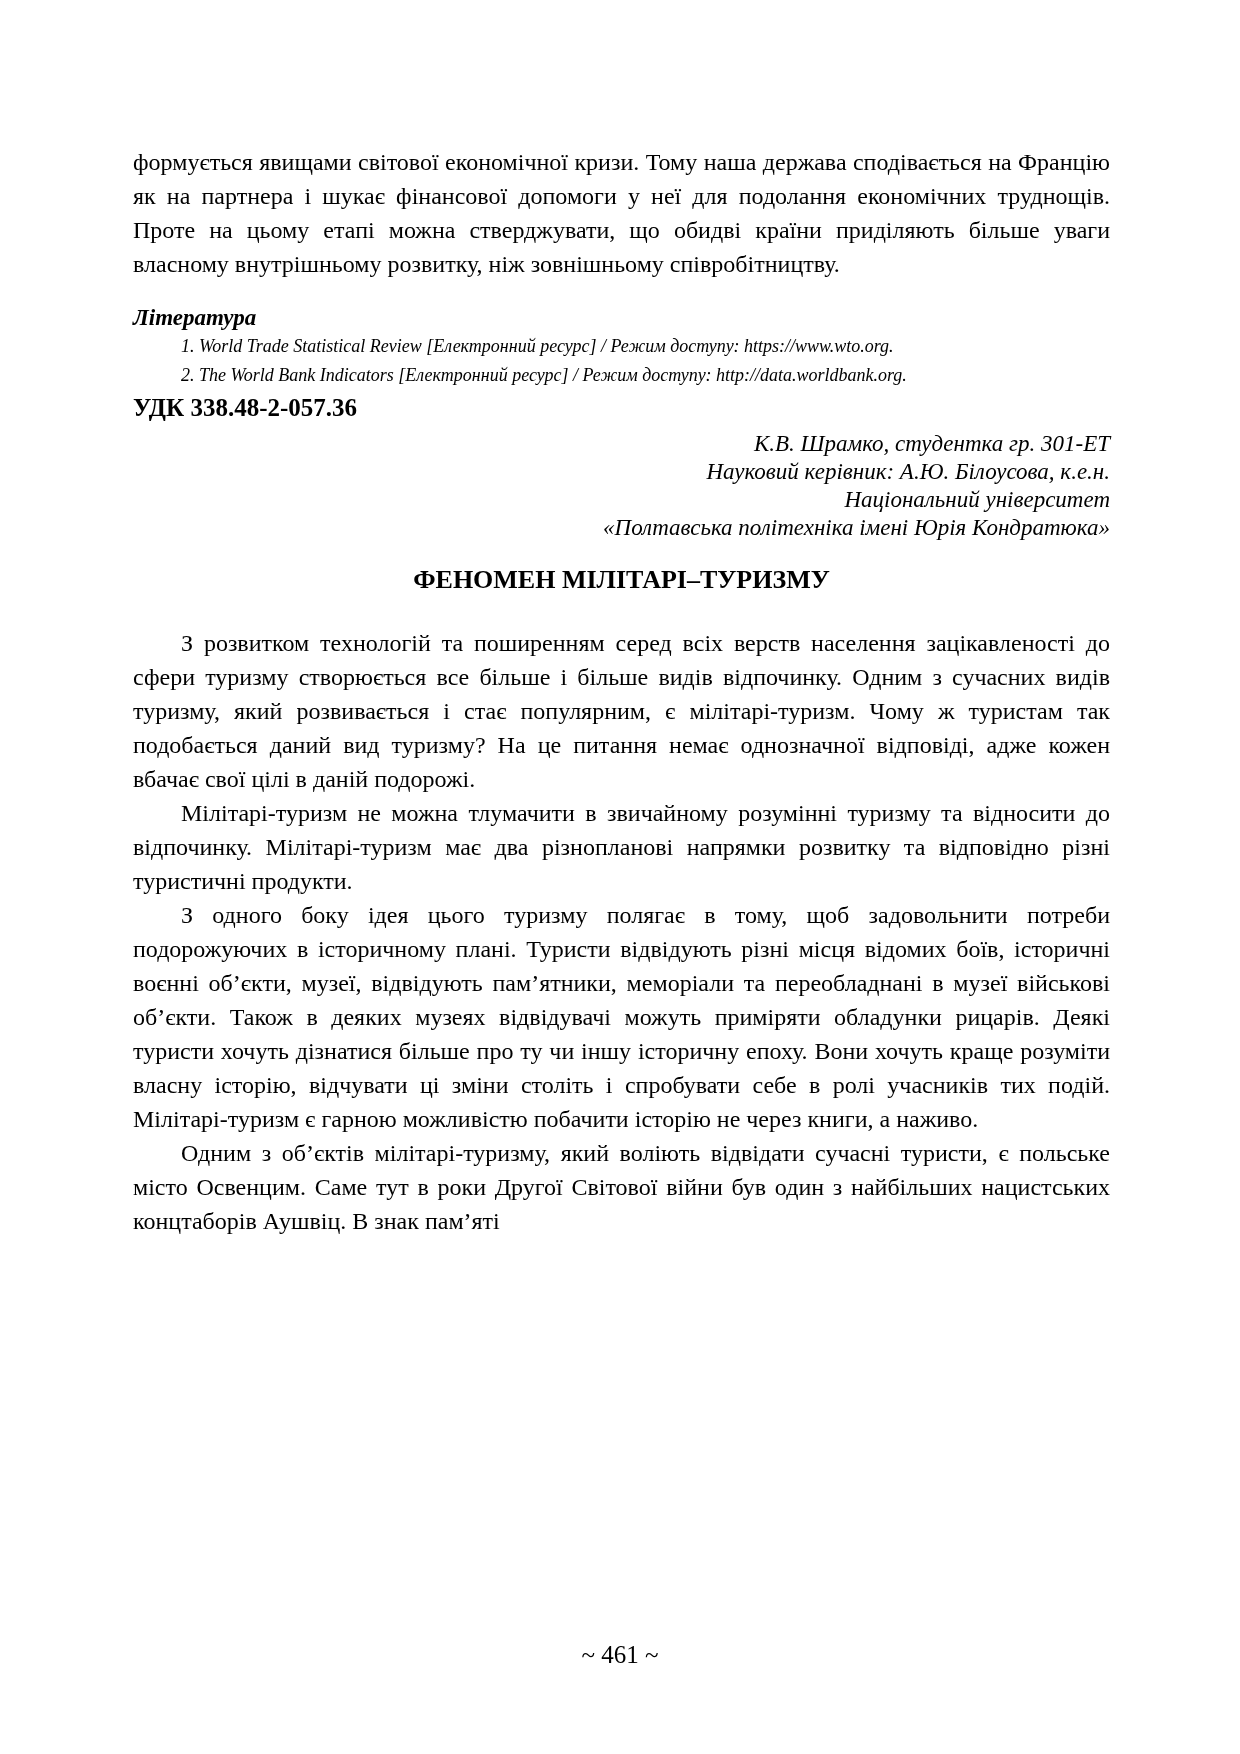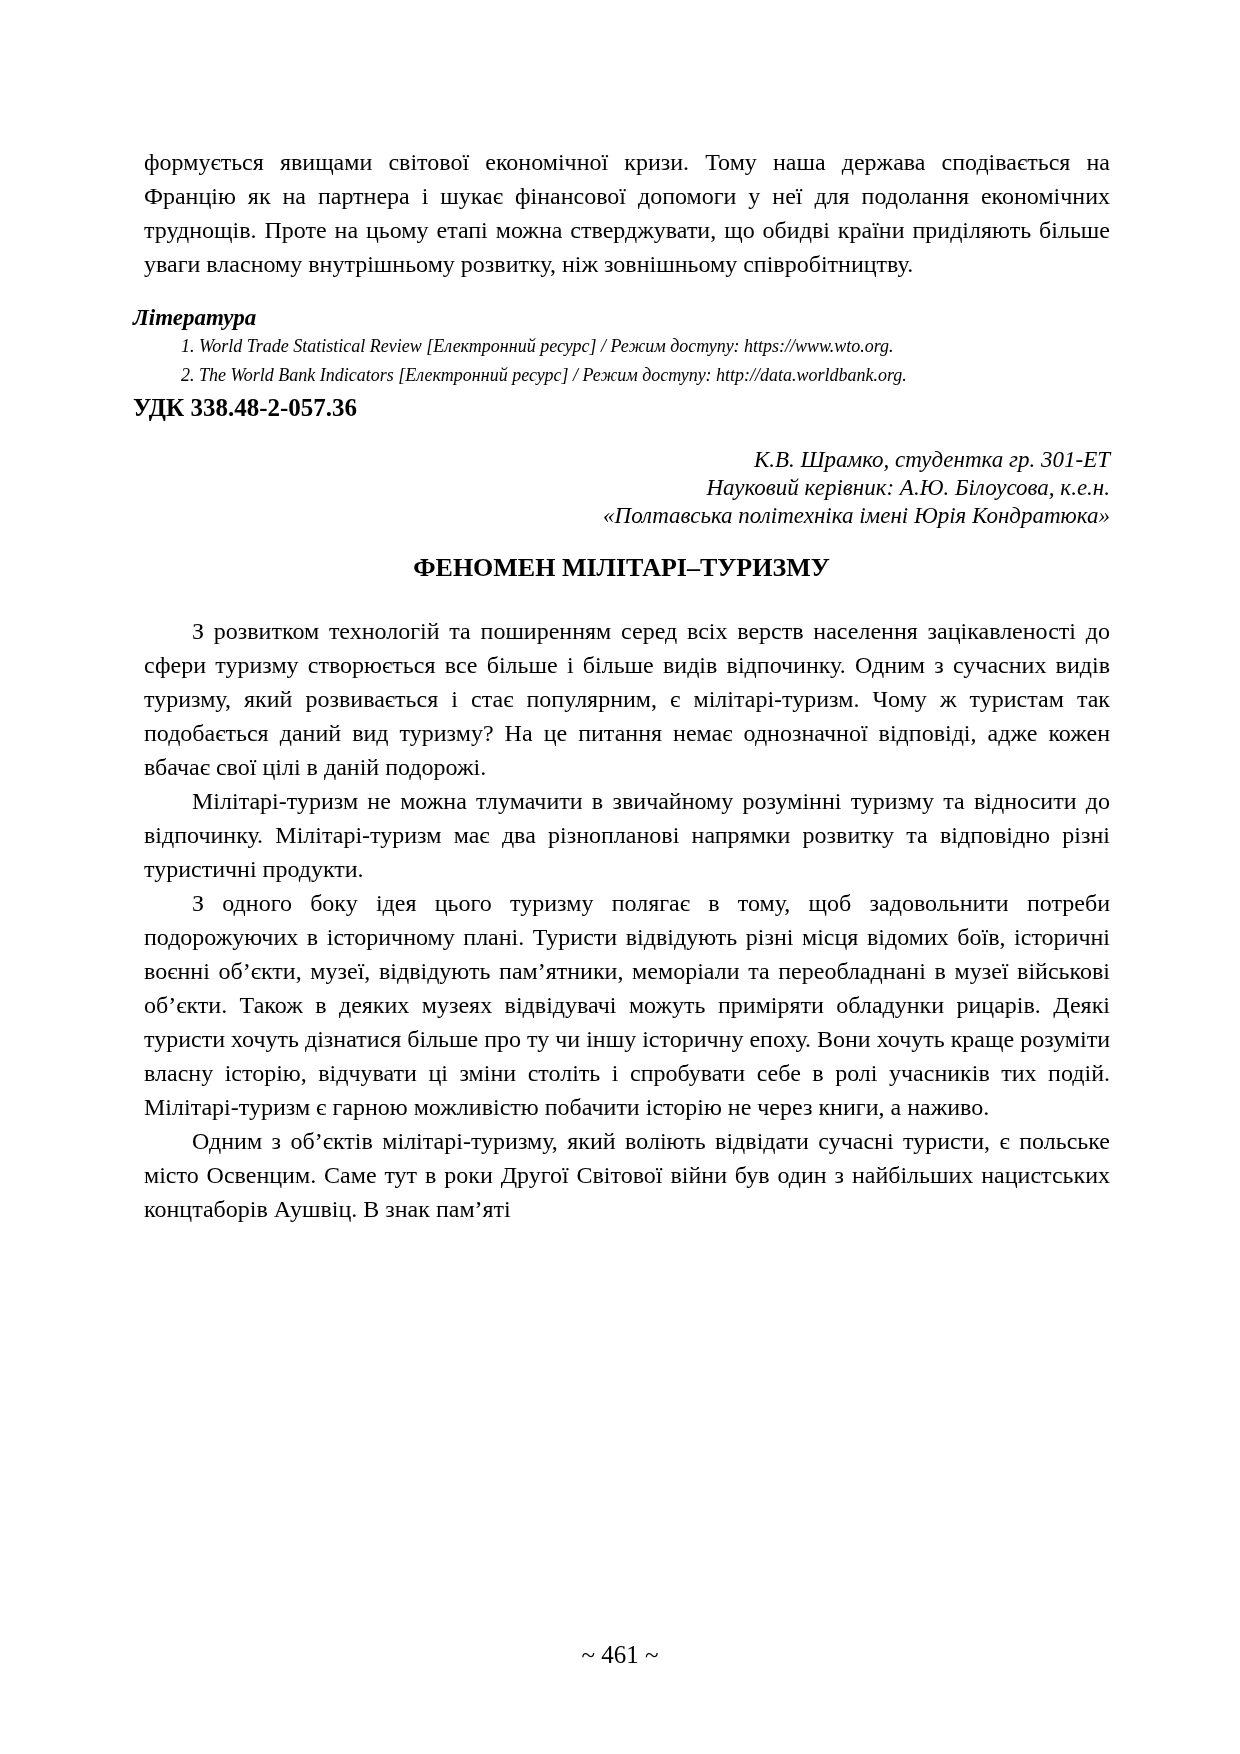--- a/index.html
+++ b/index.html
@@ -14,21 +14,20 @@
     font-family: "Liberation Serif", "DejaVu Serif", serif;
     padding: 145px 130px 0 133px;
     overflow: hidden;
   }
   .body-par {
     font-size: 24px;
     line-height: 34px;
     text-align: justify;
     text-indent: 48px;
     text-justify: inter-word;
-    margin-left: 11px;
   }
   .body-par.no-indent { text-indent: 0; }
   .refs { margin-top: 22px; }
   .refs-heading {
     font-style: italic;
     font-size: 23px;
     line-height: 29px;
     text-align: left;
     font-weight: bold;
   }
@@ -37,21 +36,21 @@
     font-size: 18px;
     line-height: 29px;
     text-align: justify;
     text-indent: 48px;
   }
   .udc {
     font-weight: bold;
     font-size: 25px;
     line-height: 36px;
   }
-  .authors { margin-top: 20px; }
+  .authors { margin-top: 4px; }
   .author-line {
     font-style: italic;
     font-size: 23px;
     line-height: 28px;
     text-align: right;
   }
   .title {
     margin-top: 16px;
     font-weight: bold;
     font-size: 26px;
@@ -81,20 +80,21 @@
     <p class="refs-heading">Література</p>
     <p class="ref-item">1. World Trade Statistical Review [Електронний ресурс] / Режим доступу: https://www.wto.org.</p>
     <p class="ref-item">2. The World Bank Indicators [Електронний ресурс] / Режим доступу: http://data.worldbank.org.</p>
   </div>
 
   <p class="udc">УДК 338.48-2-057.36</p>
 
   <div class="authors">
     <p class="author-line">К.В. Шрамко, студентка гр. 301-ЕТ</p>
     <p class="author-line">Науковий керівник: А.Ю. Білоусова, к.е.н.</p>
+    <p class="author-line">Національний університет</p>
     <p class="author-line">«Полтавська політехніка імені Юрія Кондратюка»</p>
   </div>
 
   <h1 class="title">ФЕНОМЕН МІЛІТАРІ–ТУРИЗМУ</h1>
 
   <div class="body-block">
     <p class="body-par">З розвитком технологій та поширенням серед всіх верств населення зацікавленості до сфери туризму створюється все більше і більше видів відпочинку. Одним з сучасних видів туризму, який розвивається і стає популярним, є мілітарі-туризм. Чому ж туристам так подобається даний вид туризму? На це питання немає однозначної відповіді, адже кожен вбачає свої цілі в даній подорожі.</p>
     <p class="body-par">Мілітарі-туризм не можна тлумачити в звичайному розумінні туризму та відносити до відпочинку. Мілітарі-туризм має два різнопланові напрямки розвитку та відповідно різні туристичні продукти.</p>
     <p class="body-par">З одного боку ідея цього туризму полягає в тому, щоб задовольнити потреби подорожуючих в історичному плані. Туристи відвідують різні місця відомих боїв, історичні воєнні об’єкти, музеї, відвідують пам’ятники, меморіали та переобладнані в музеї військові об’єкти. Також в деяких музеях відвідувачі можуть приміряти обладунки рицарів. Деякі туристи хочуть дізнатися більше про ту чи іншу історичну епоху. Вони хочуть краще розуміти власну історію, відчувати ці зміни століть і спробувати себе в ролі учасників тих подій. Мілітарі-туризм є гарною можливістю побачити історію не через книги, а наживо.</p>
     <p class="body-par">Одним з об’єктів мілітарі-туризму, який воліють відвідати сучасні туристи, є польське місто Освенцим. Саме тут в роки Другої Світової війни був один з найбільших нацистських концтаборів Аушвіц. В знак пам’яті</p>

